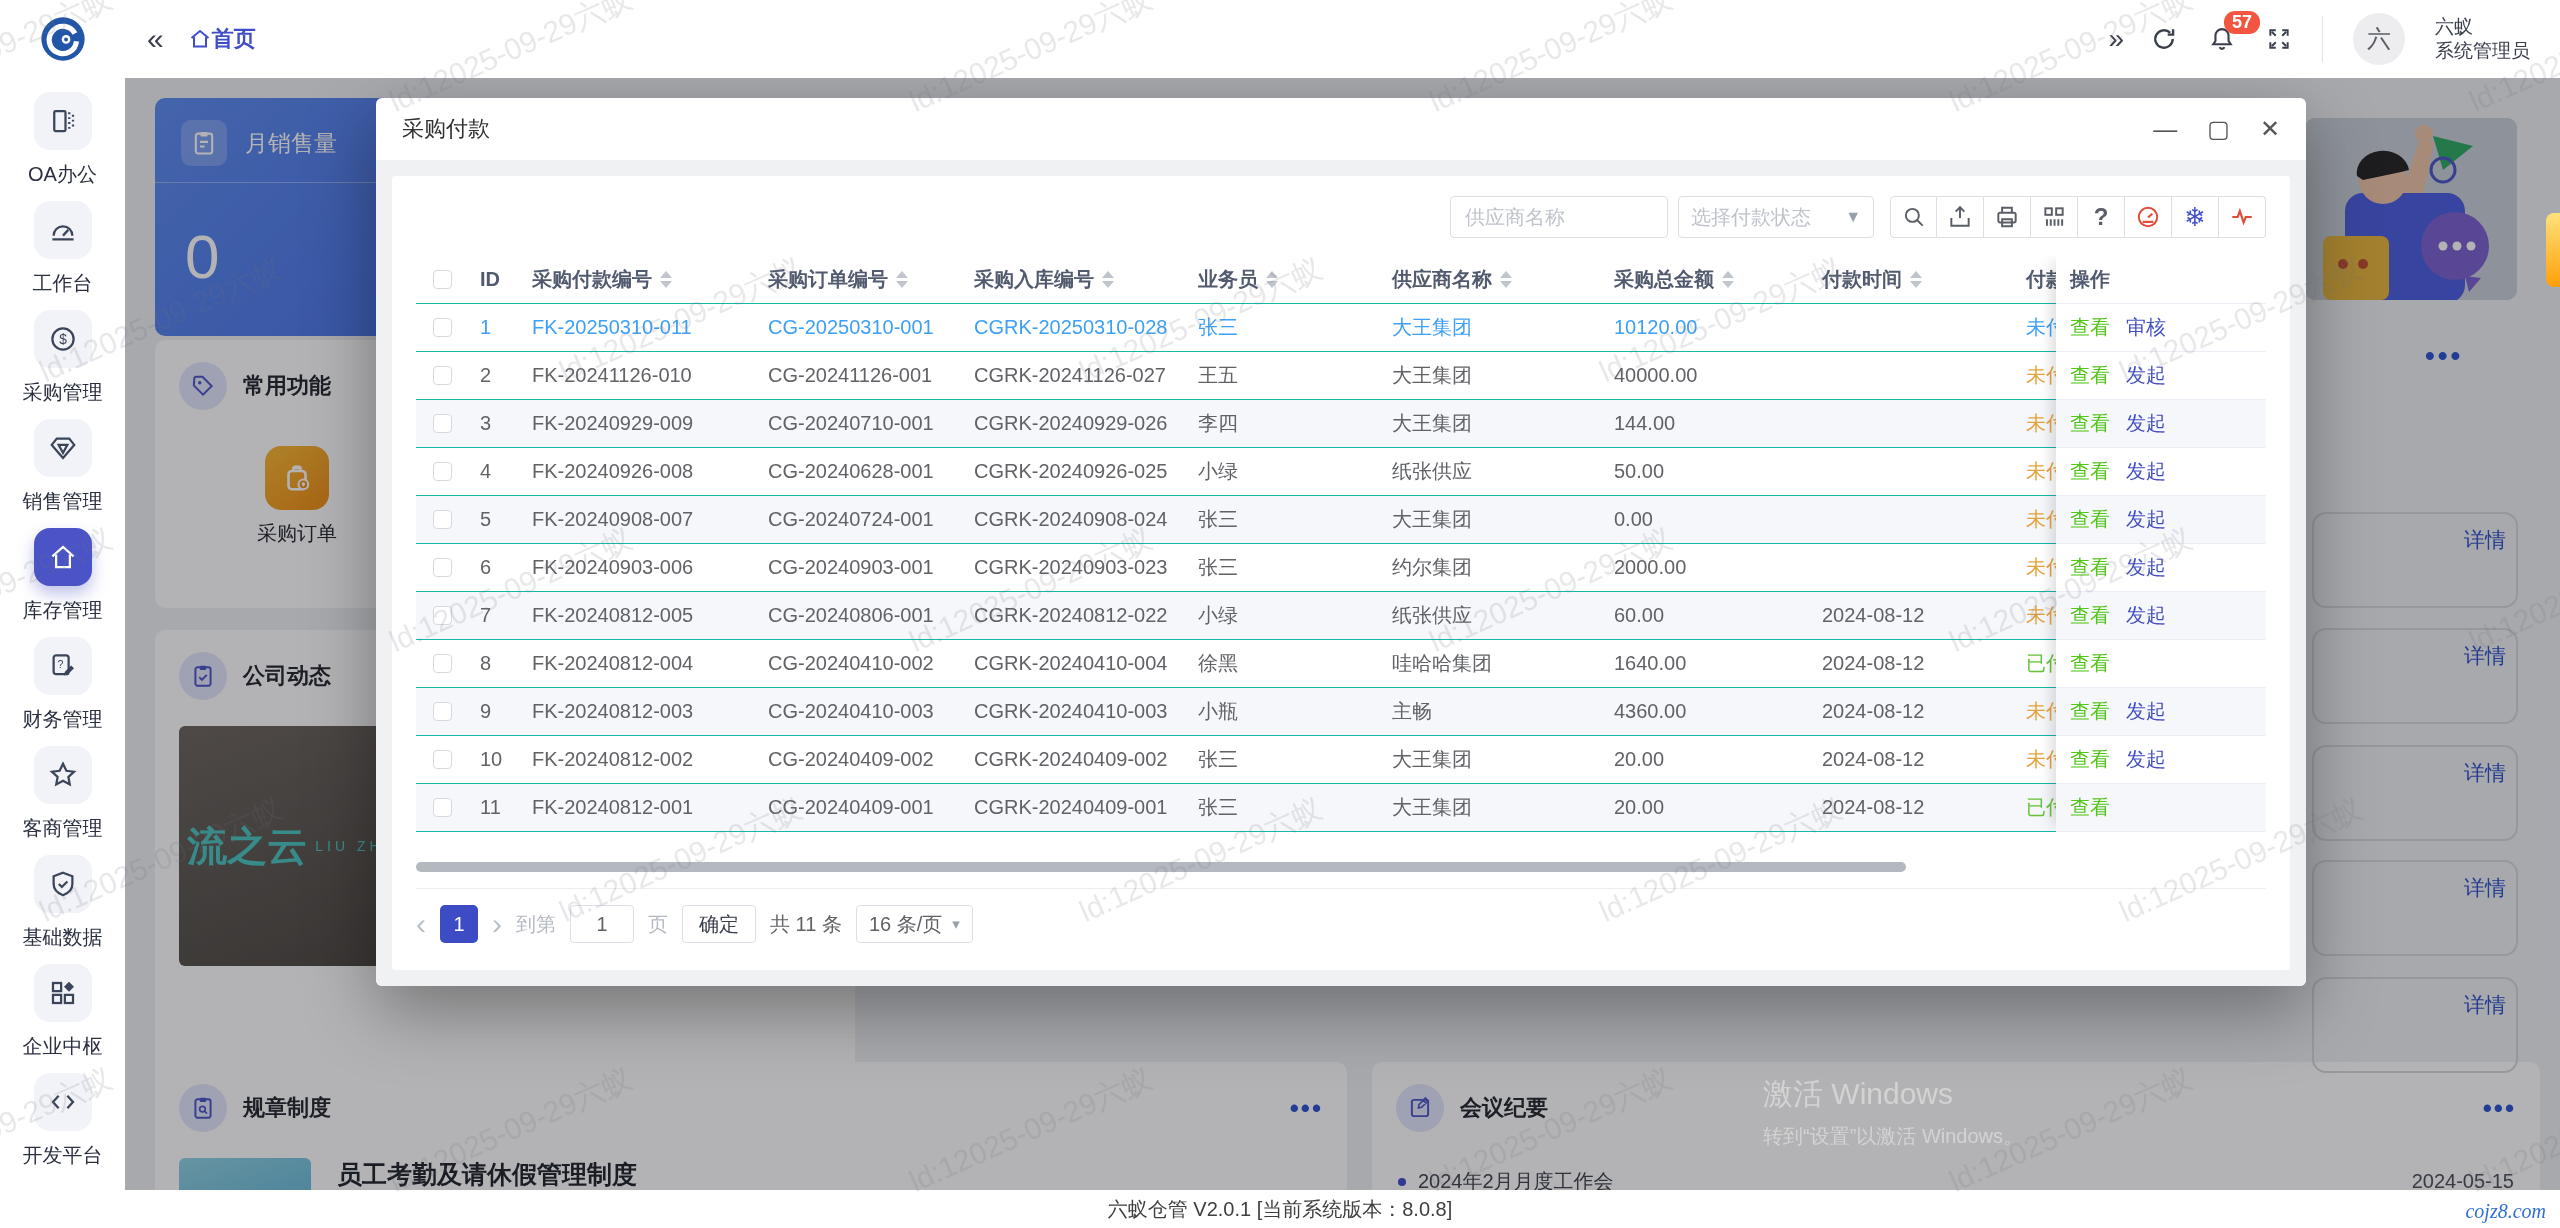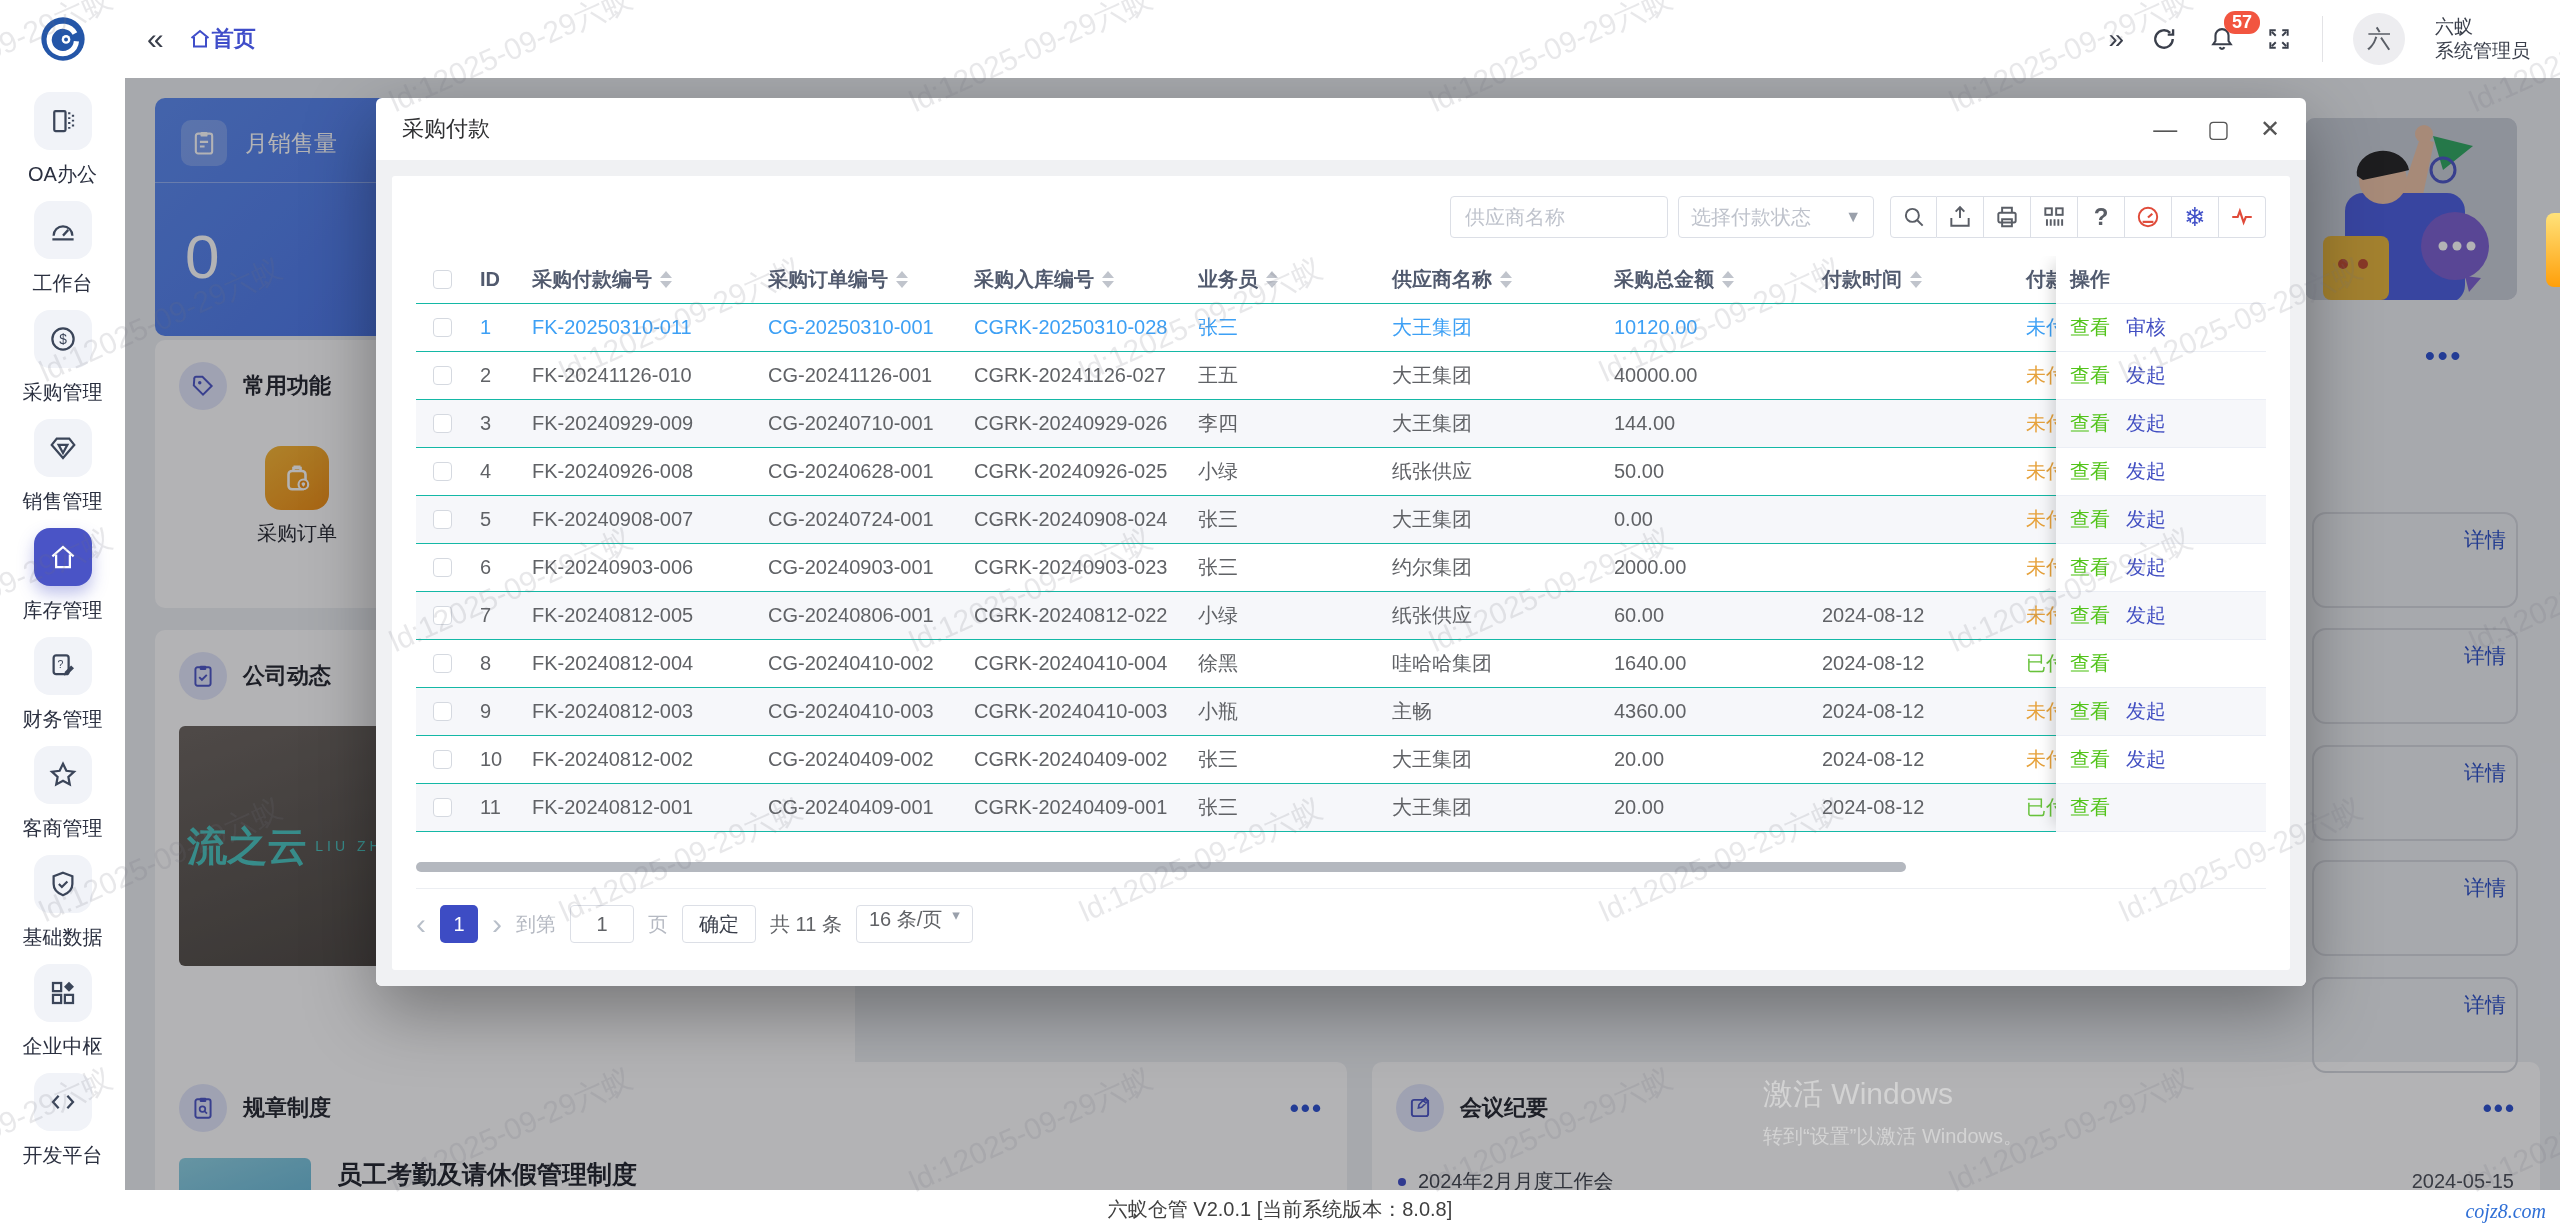--- a/index.html
+++ b/index.html
@@ -131,21 +131,21 @@
   .alink.green{color:#52c41a}
   .alink.indigo{color:#424fc2}
 
   .hscroll{width:1490px;height:10px;border-radius:5px;background:#b4b8bf;margin-top:30px}
   .pager{display:flex;align-items:center;gap:14px;margin-top:16px;padding-top:16px;border-top:1px solid #eceef2;font-size:20px;color:#606266}
   .pg-arrow{color:#b8bfc9;font-size:30px;line-height:1;cursor:pointer}
   .pg-cur{width:38px;height:38px;border-radius:5px;background:#3d4cc4;color:#fff;display:grid;place-items:center;font-size:20px;cursor:pointer}
   .pg-muted{color:#b5b9c2}
   .pg-input{width:64px;height:38px;border:1px solid #dcdfe6;border-radius:4px;text-align:center;font-size:20px;color:#606266}
   .pg-btn{height:38px;padding:0 16px;border:1px solid #dcdfe6;border-radius:4px;background:#fff;font-size:20px;color:#3a3f4b;display:flex;align-items:center;cursor:pointer}
-  .pg-size{height:38px;border:1px solid #dcdfe6;border-radius:4px;display:flex;gap:10px;padding:0 12px;cursor:pointer}
+  .pg-size{height:38px;border:1px solid #dcdfe6;border-radius:4px;display:flex;align-items:center;gap:10px;padding:0 12px;cursor:pointer}
 
   
   #footer{position:absolute;left:0;bottom:0;width:2560px;height:38px;background:#fff;z-index:20;display:flex;align-items:center;justify-content:center;font-size:20px;color:#3f3f3f}
   #sitelink{position:absolute;right:14px;bottom:5px;font-size:20px;color:#2f6fd6;font-style:italic;font-family:"Liberation Serif","DejaVu Serif",serif}
 
   
   #wm{position:absolute;inset:0;z-index:60;pointer-events:none;overflow:hidden}
   .wm{position:absolute;font-size:30px;color:rgba(110,115,125,.16);transform:rotate(-24deg);white-space:nowrap}
 </style>
 </head>

